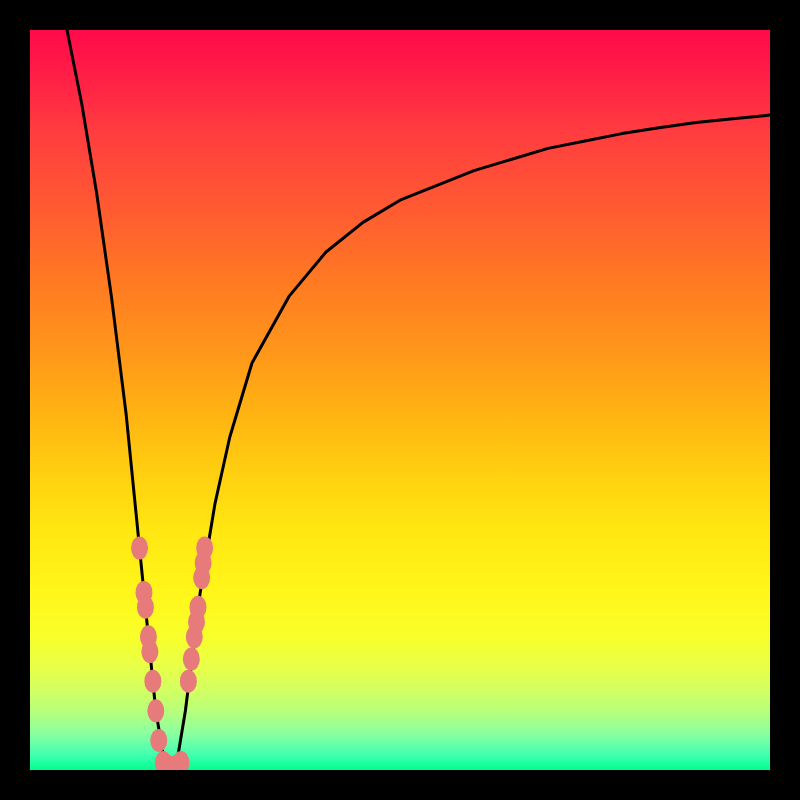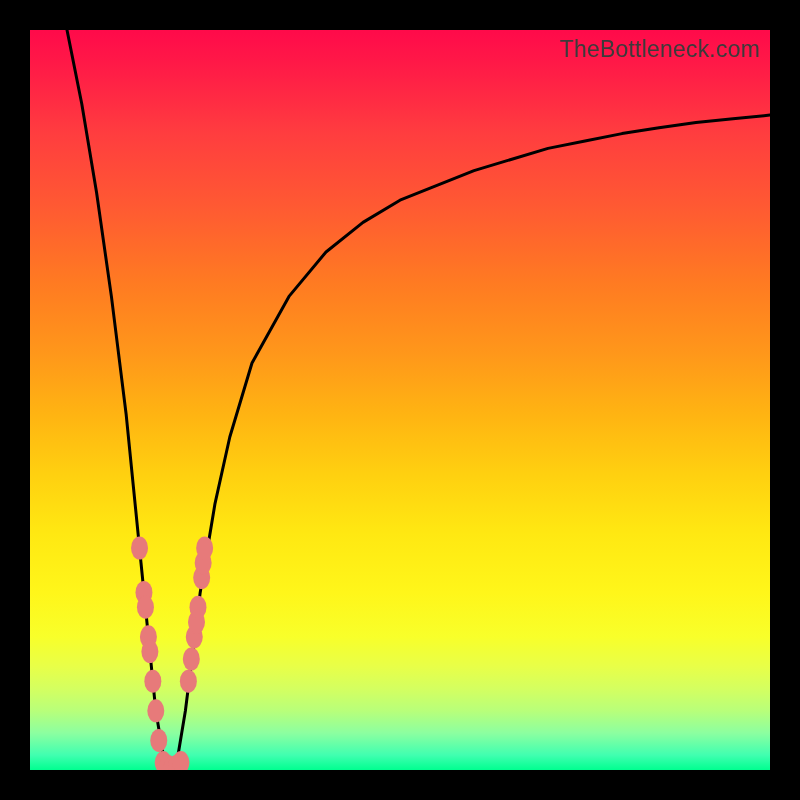--- a/index.html
+++ b/index.html
@@ -93,15 +93,14 @@
           <ellipse cx="158.36" cy="651.20" rx="8.5" ry="11.5" fill="#e77a7a" stroke="#b85050" stroke-width="0"></ellipse>
           <ellipse cx="161.32" cy="629.00" rx="8.5" ry="11.5" fill="#e77a7a" stroke="#b85050" stroke-width="0"></ellipse>
           <ellipse cx="164.28" cy="606.80" rx="8.5" ry="11.5" fill="#e77a7a" stroke="#b85050" stroke-width="0"></ellipse>
           <ellipse cx="166.50" cy="592.00" rx="8.5" ry="11.5" fill="#e77a7a" stroke="#b85050" stroke-width="0"></ellipse>
           <ellipse cx="167.98" cy="577.20" rx="8.5" ry="11.5" fill="#e77a7a" stroke="#b85050" stroke-width="0"></ellipse>
           <ellipse cx="171.68" cy="547.60" rx="8.5" ry="11.5" fill="#e77a7a" stroke="#b85050" stroke-width="0"></ellipse>
           <ellipse cx="173.16" cy="532.80" rx="8.5" ry="11.5" fill="#e77a7a" stroke="#b85050" stroke-width="0"></ellipse>
           <ellipse cx="174.64" cy="518.00" rx="8.5" ry="11.5" fill="#e77a7a" stroke="#b85050" stroke-width="0"></ellipse>
         </g>
     </svg>
-    <div class="watermark">TheBottleneck.com</div>
   </div>
 </div>
 
 </body></html>

